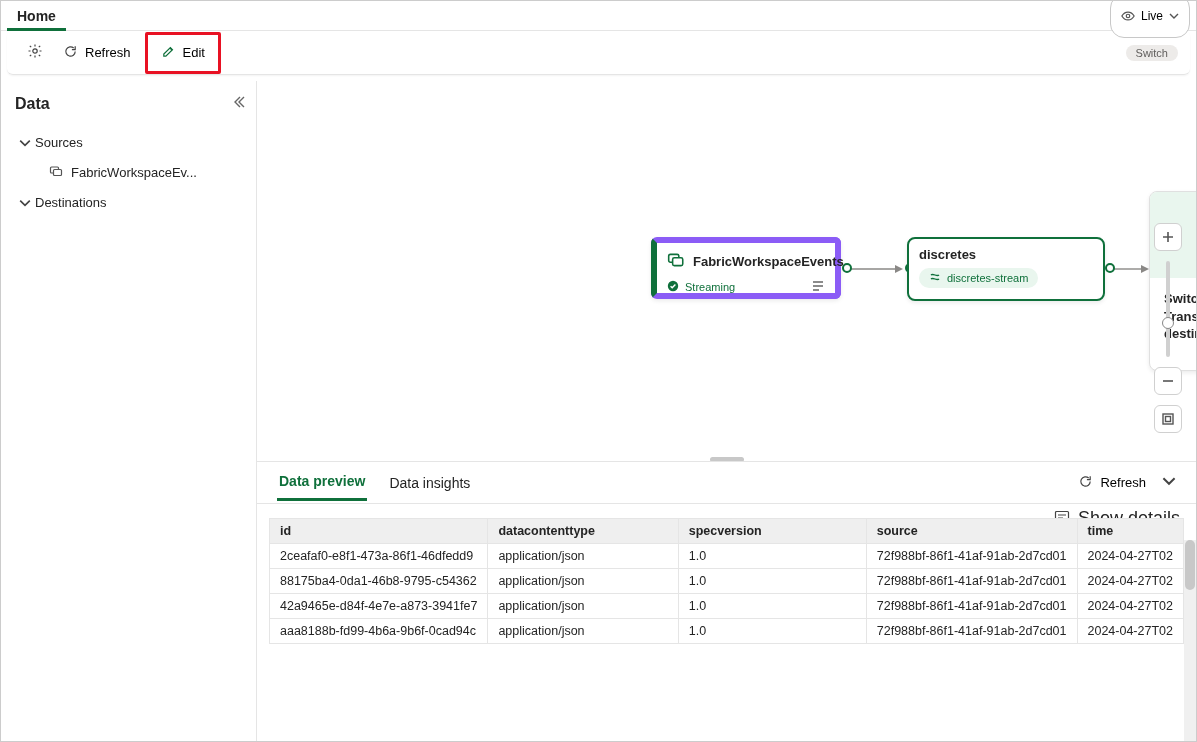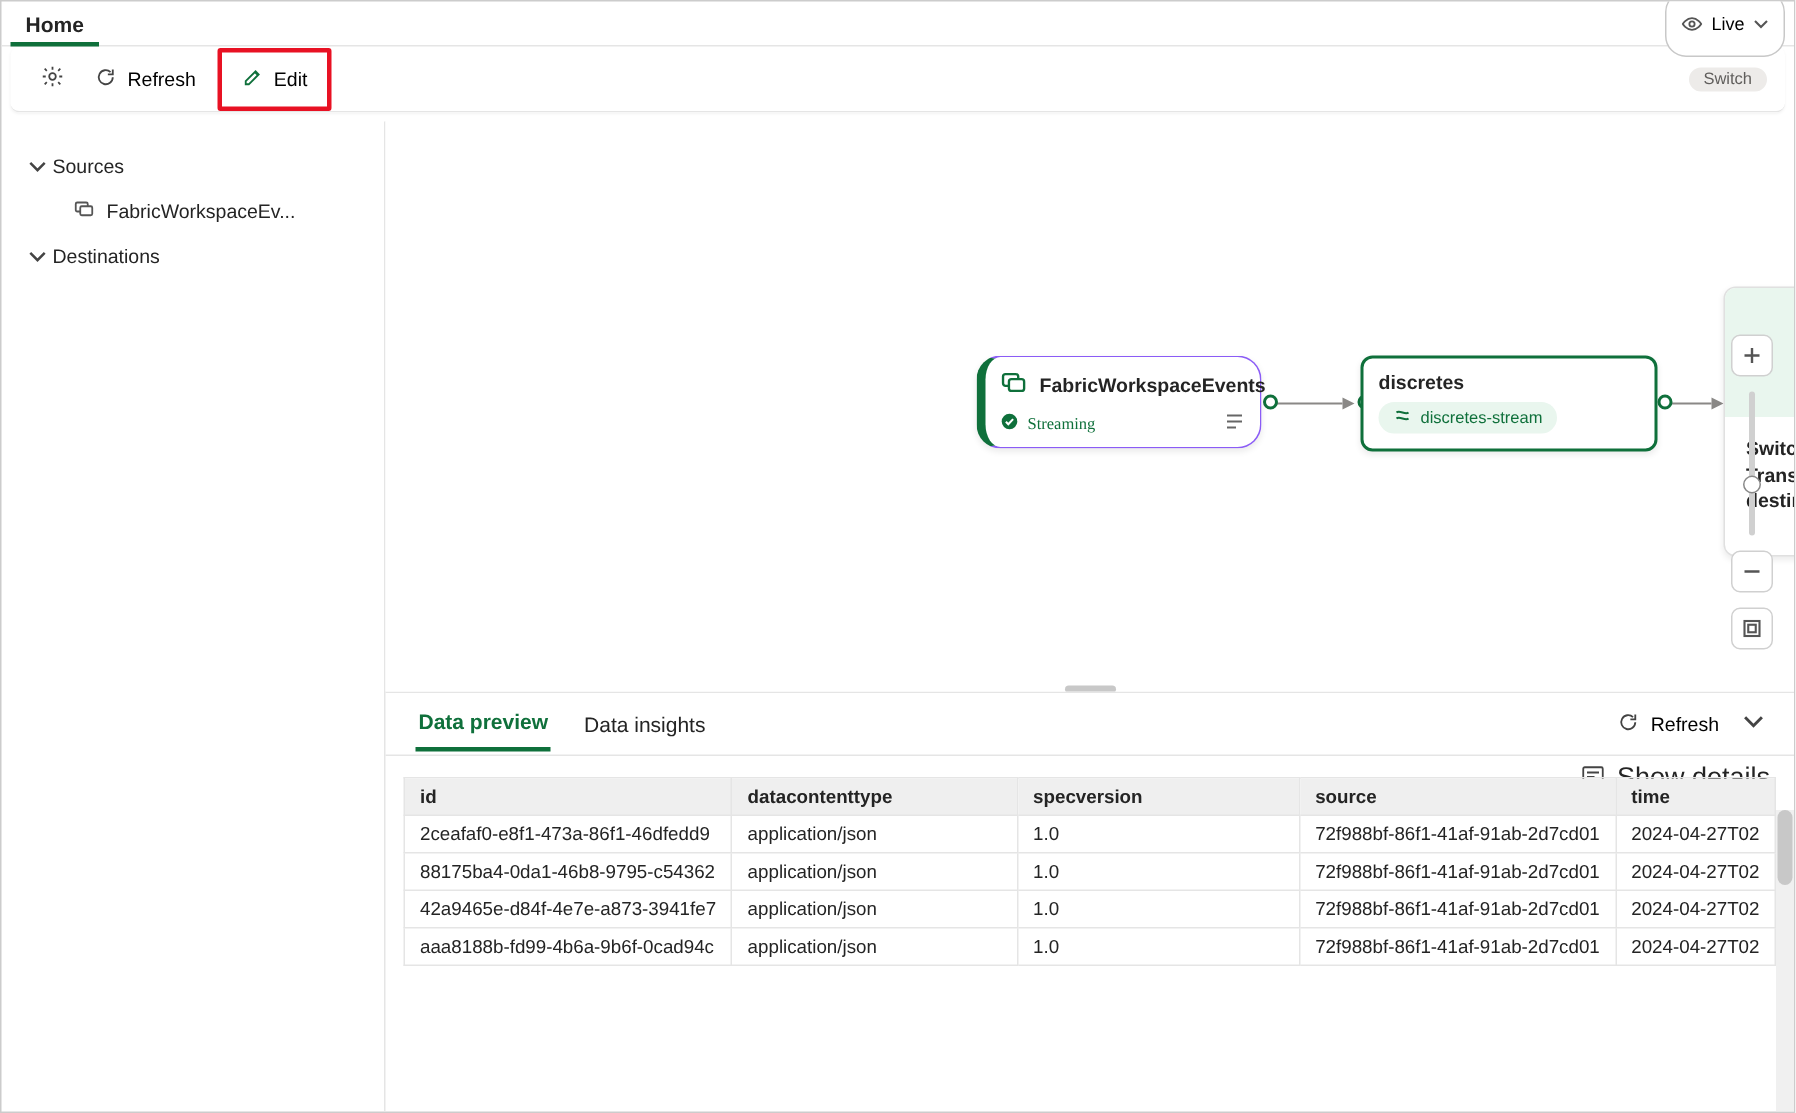--- a/index.html
+++ b/index.html
@@ -26,24 +26,24 @@
   .side-section { display: flex; align-items: center; gap: 4px; padding: 8px 4px; font-size: 13px; cursor: pointer; }
   .side-item { display: flex; align-items: center; gap: 8px; padding: 6px 4px 6px 34px; font-size: 13px; white-space: nowrap; overflow: hidden; text-overflow: ellipsis; cursor: pointer; }
   .chev { width: 12px; height: 12px; }
 
   .main { flex: 1; display: flex; flex-direction: column; min-width: 0; }
 
   
   .canvas-wrap { position: relative; flex: 0 0 380px; background: #fff; overflow: hidden; }
   .canvas { position: absolute; inset: 0; }
 
-  .node { position: absolute; background: #fff; border: 1px solid #8b5cf6; border-radius: 16px; box-shadow: 0 2px 4px rgba(0,0,0,0.08); }
+  .node { position: absolute; background: #fff; border: 6px solid #8b5cf6; border-radius: 6px; box-shadow: 0 2px 4px rgba(0,0,0,0.08); }
   .node-src { left: 394px; top: 156px; width: 190px; height: 62px; border-left: 6px solid #0f703b; padding: 8px 10px 6px 10px; }
   .node-src .title { display:flex; align-items:center; gap:8px; font-size: 13px; font-weight: 600; }
-  .node-src .status { display:flex; align-items:flex-end; justify-content:space-between; font-size: 11px; color:#0f703b; margin-top: 8px; font-family: Liberation Serif, serif;}
+  .node-src .status { display:flex; align-items:flex-end; justify-content:space-between; font-size: 11px; color:#0f703b; margin-top: 8px;}
   .node-src .status-left { display:flex; align-items:center; gap:6px;}
 
   .node-stream { left: 650px; top: 156px; width: 198px; height: 64px; border: 2px solid #0f703b; border-radius: 8px; padding: 8px 10px; }
   .node-stream .title { font-size: 13px; font-weight: 700; margin-bottom: 6px;}
   .node-stream .pill { display:inline-flex; align-items:center; gap:6px; background: #e9f6ee; color:#0f703b; border-radius: 14px; padding: 3px 10px; font-size:11px; }
 
   .node-dest { left: 892px; top: 110px; width: 180px; height: 180px; border: 1px solid #e0e0e0; border-radius: 8px; overflow:hidden; }
   .node-dest .top { background: #e9f6ee; height: 86px; display:flex; align-items:center; justify-content:center; gap:8px; font-size:16px; color:#0f703b;}
   .node-dest .bot { padding: 12px 14px 10px 14px; font-size: 13px; font-weight: 600; line-height: 1.35; }
 
@@ -147,20 +147,28 @@
         </span>
         <span>Edit</span>
       </button>
     </span>
     <span class="preview-badge">Switch</span>
   </div>
 
   <div class="body">
 
     <aside class="sidebar">
+      <div class="sidebar-head">
+        <span>Data</span>
+        <span class="ico">
+          <svg width="14" height="14" viewBox="0 0 14 14" fill="none" stroke="#666" stroke-width="1.4">
+              <path d="M8 2 3 7l5 5M12 2 7 7l5 5"></path>
+            </svg>
+        </span>
+      </div>
 
       <div class="side-section">
         <span class="ico chev">
           <svg width="12" height="12" viewBox="0 0 10 10">
               <path d="M1 3l4 4 4-4" fill="none" stroke="#444" stroke-width="1.4"></path>
             </svg>
         </span>
         <span>Sources</span>
       </div>
       <div class="side-item">

